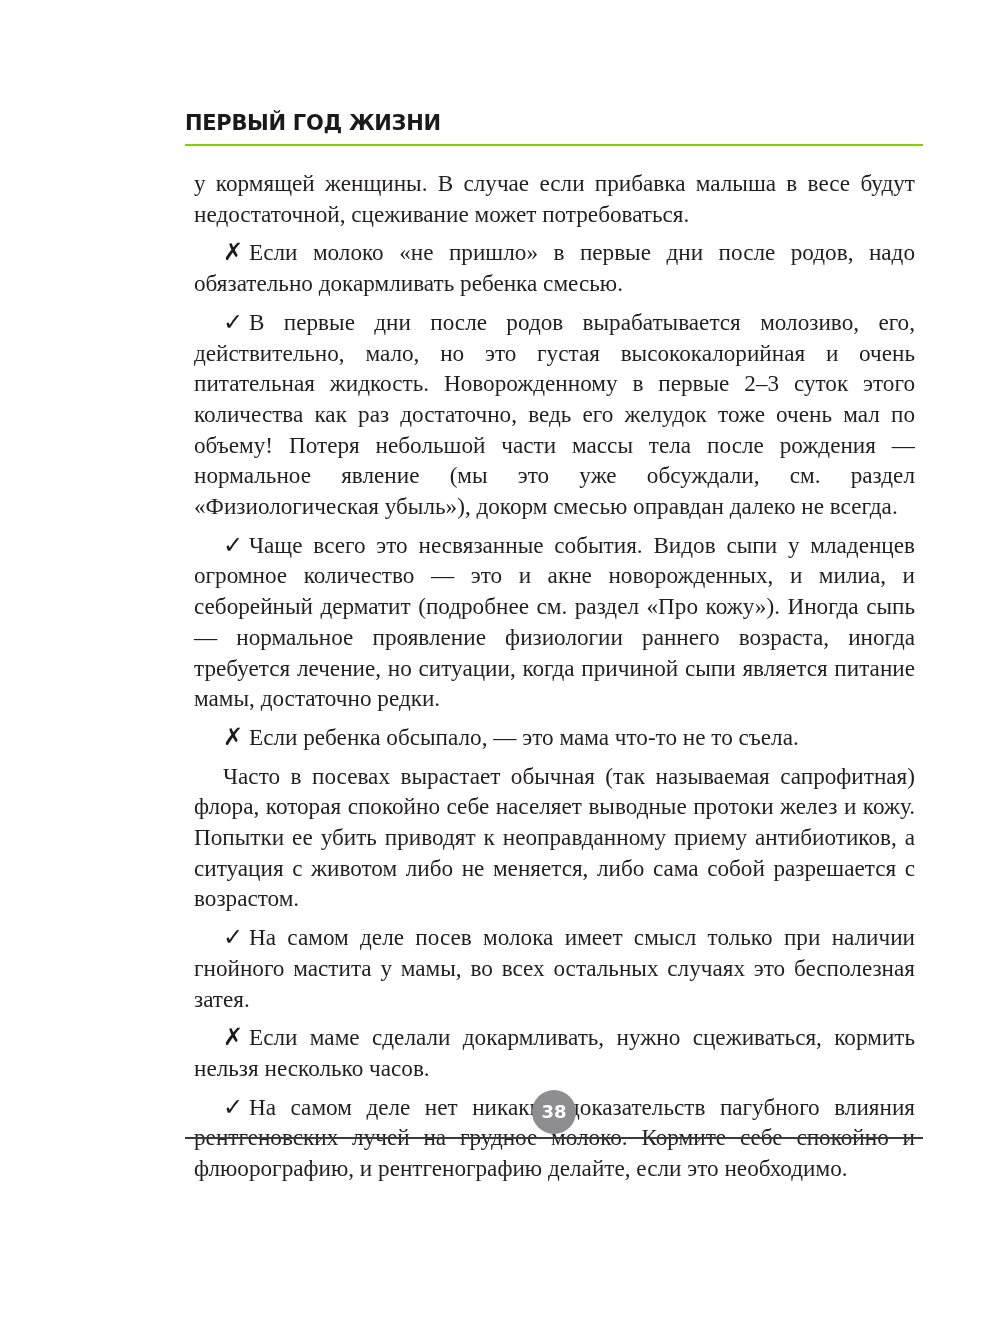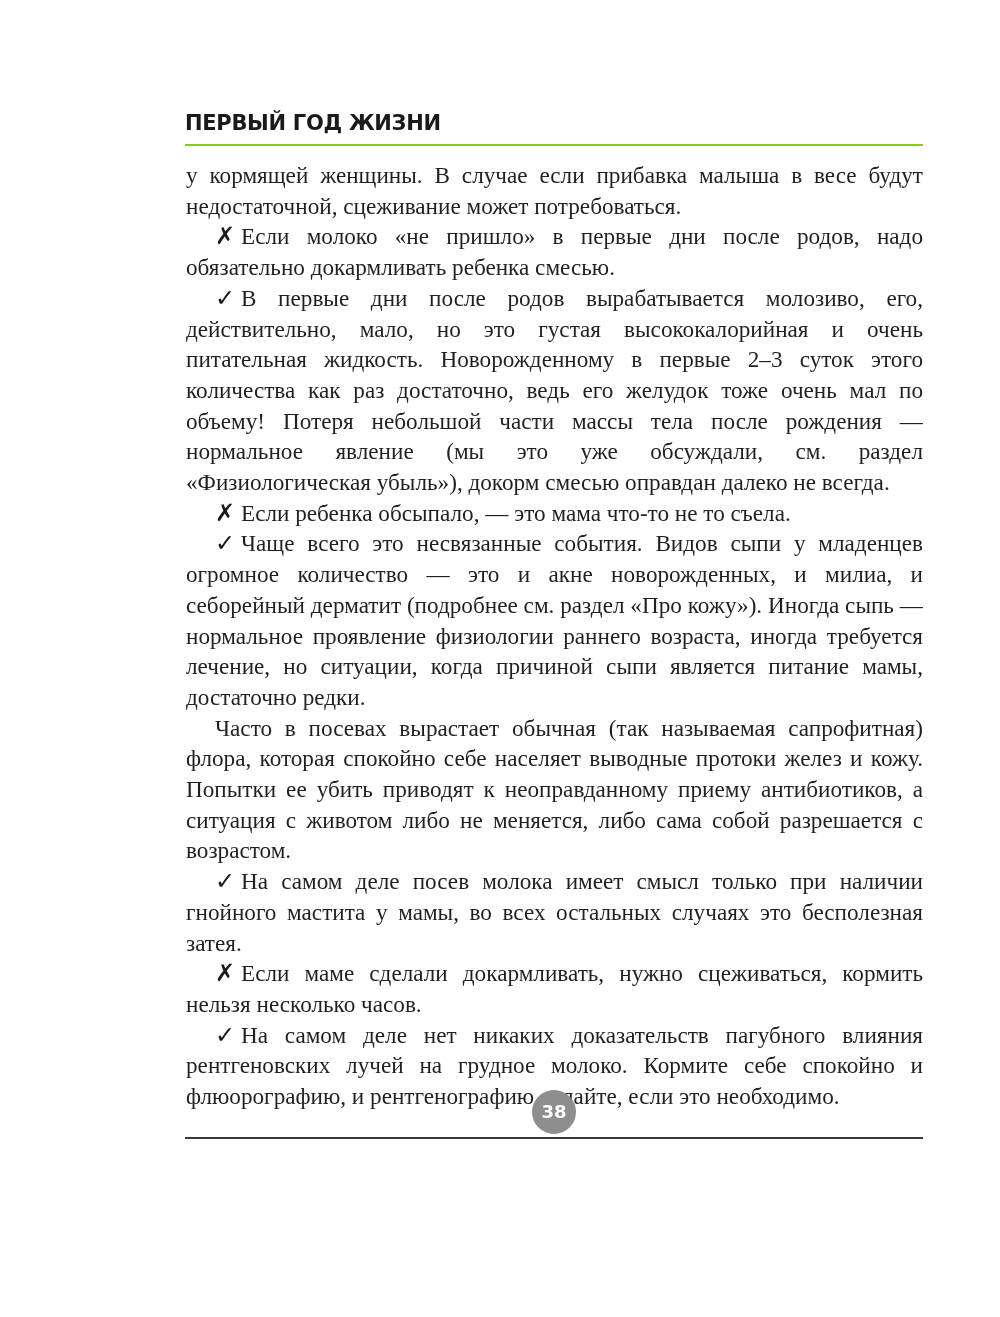--- a/index.html
+++ b/index.html
@@ -33,21 +33,21 @@
       left: 186px;
       top: 160px;
       width: 737px;
       font-family: "Liberation Serif", serif;
       font-size: 23.2px;
       line-height: 30.7px;
       color: #231f20;
       text-align: justify;
     }
     .para {
-      margin: 0;
+      margin: 8px;
       text-indent: 29px;
       hyphens: auto;
     }
     .para.continuation {
       text-indent: 0;
     }
     .marker {
       display: inline-block;
       font-family: "DejaVu Sans", sans-serif;
       font-weight: bold;
@@ -89,24 +89,24 @@
   <p class="para continuation">
     <span>у кормящей женщины. В случае если прибавка малыша в весе будут недостаточной, сцеживание может потребоваться.</span>
   </p>
   <p class="para">
     <span class="marker">✗</span><span>Если молоко «не пришло» в первые дни после родов, надо обязательно докармливать ребенка смесью.</span>
   </p>
   <p class="para">
     <span class="marker">✓</span><span>В первые дни после родов вырабатывается молозиво, его, действительно, мало, но это густая высококалорийная и очень питательная жидкость. Новорожденному в первые 2–3 суток этого количества как раз достаточно, ведь его желудок тоже очень мал по объему! Потеря небольшой части массы тела после рождения — нормальное явление (мы это уже обсуждали, см. раздел «Физиологическая убыль»), докорм смесью оправдан далеко не всегда.</span>
   </p>
   <p class="para">
-    <span class="marker">✗</span><span>Если ребенка обсыпало, — это мама что-то не то съела.</span>
+    <span class="marker">✓</span><span>Чаще всего это несвязанные события. Видов сыпи у младенцев огромное количество — это и акне новорожденных, и милиа, и себорейный дерматит (подробнее см. раздел «Про кожу»). Иногда сыпь — нормальное проявление физиологии раннего возраста, иногда требуется лечение, но ситуации, когда причиной сыпи является питание мамы, достаточно редки.</span>
   </p>
   <p class="para">
-    <span class="marker">✓</span><span>Чаще всего это несвязанные события. Видов сыпи у младенцев огромное количество — это и акне новорожденных, и милиа, и себорейный дерматит (подробнее см. раздел «Про кожу»). Иногда сыпь — нормальное проявление физиологии раннего возраста, иногда требуется лечение, но ситуации, когда причиной сыпи является питание мамы, достаточно редки.</span>
+    <span class="marker">✗</span><span>Если ребенка обсыпало, — это мама что-то не то съела.</span>
   </p>
   <p class="para">
     <span>Часто в посевах вырастает обычная (так называемая сапрофитная) флора, которая спокойно себе населяет выводные протоки желез и кожу. Попытки ее убить приводят к неоправданному приему антибиотиков, а ситуация с животом либо не меняется, либо сама собой разрешается с возрастом.</span>
   </p>
   <p class="para">
     <span class="marker">✓</span><span>На самом деле посев молока имеет смысл только при наличии гнойного мастита у мамы, во всех остальных случаях это бесполезная затея.</span>
   </p>
   <p class="para">
     <span class="marker">✗</span><span>Если маме сделали докармливать, нужно сцеживаться, кормить нельзя несколько часов.</span>
   </p>

